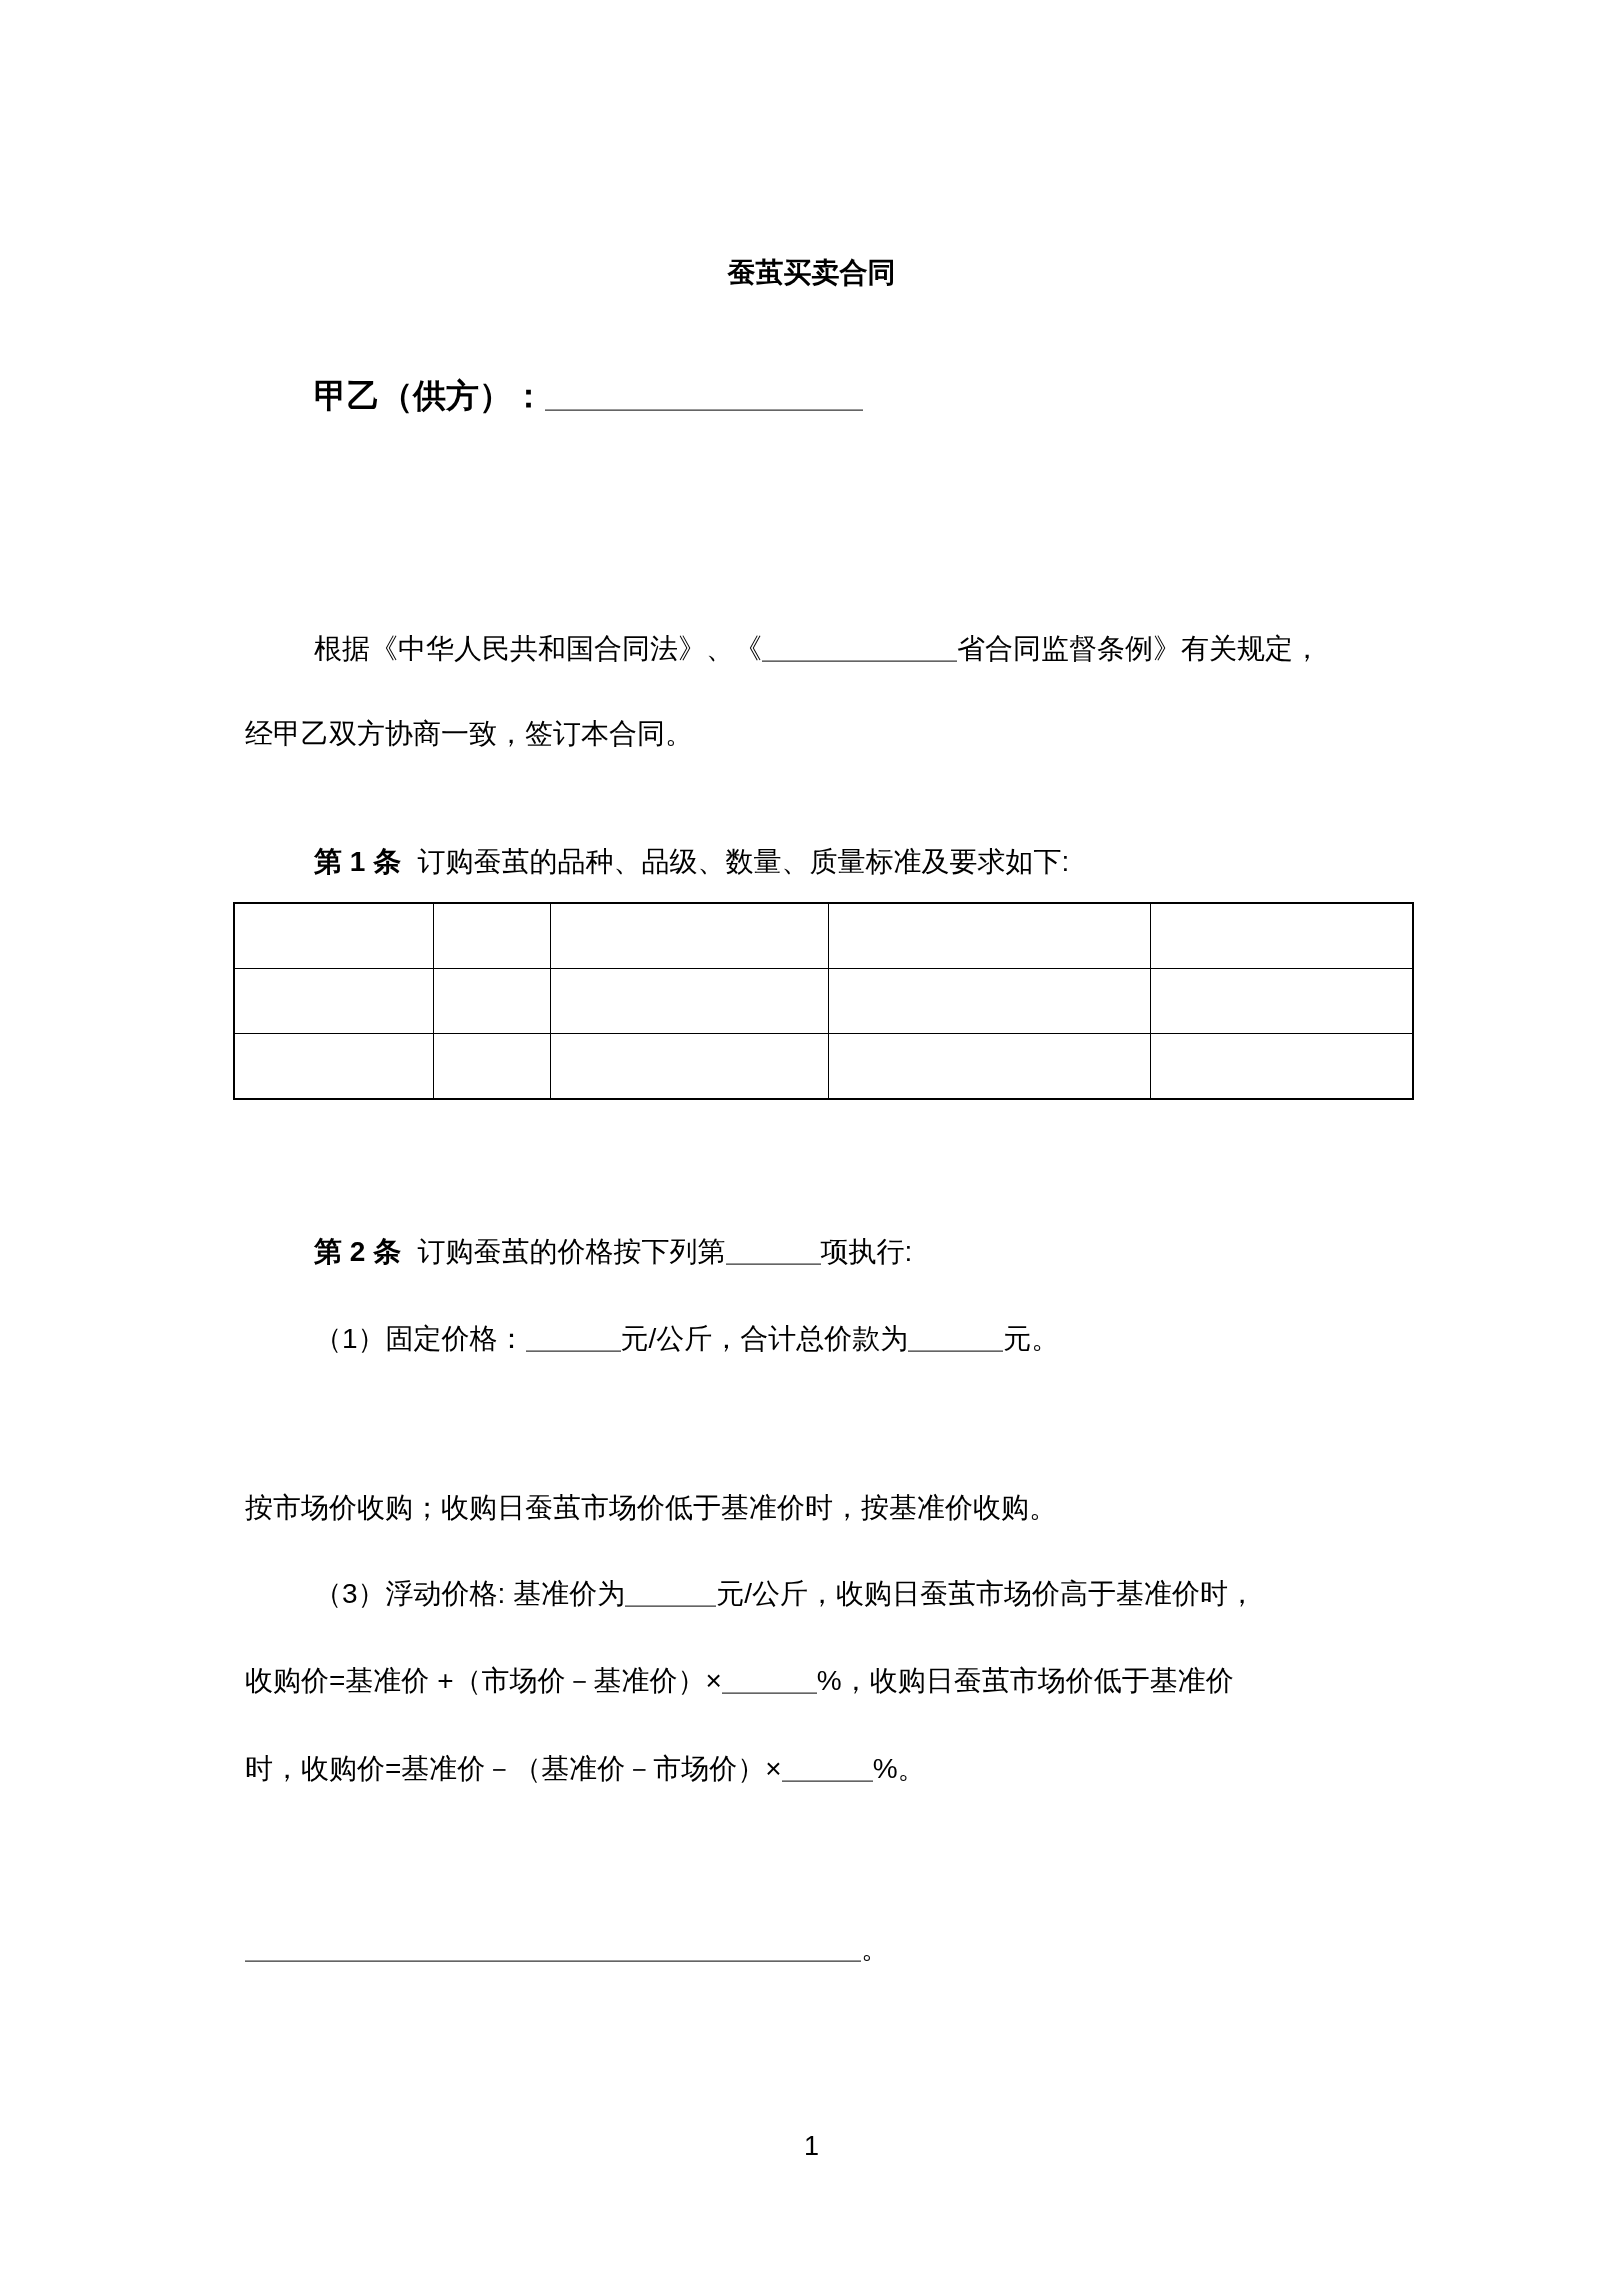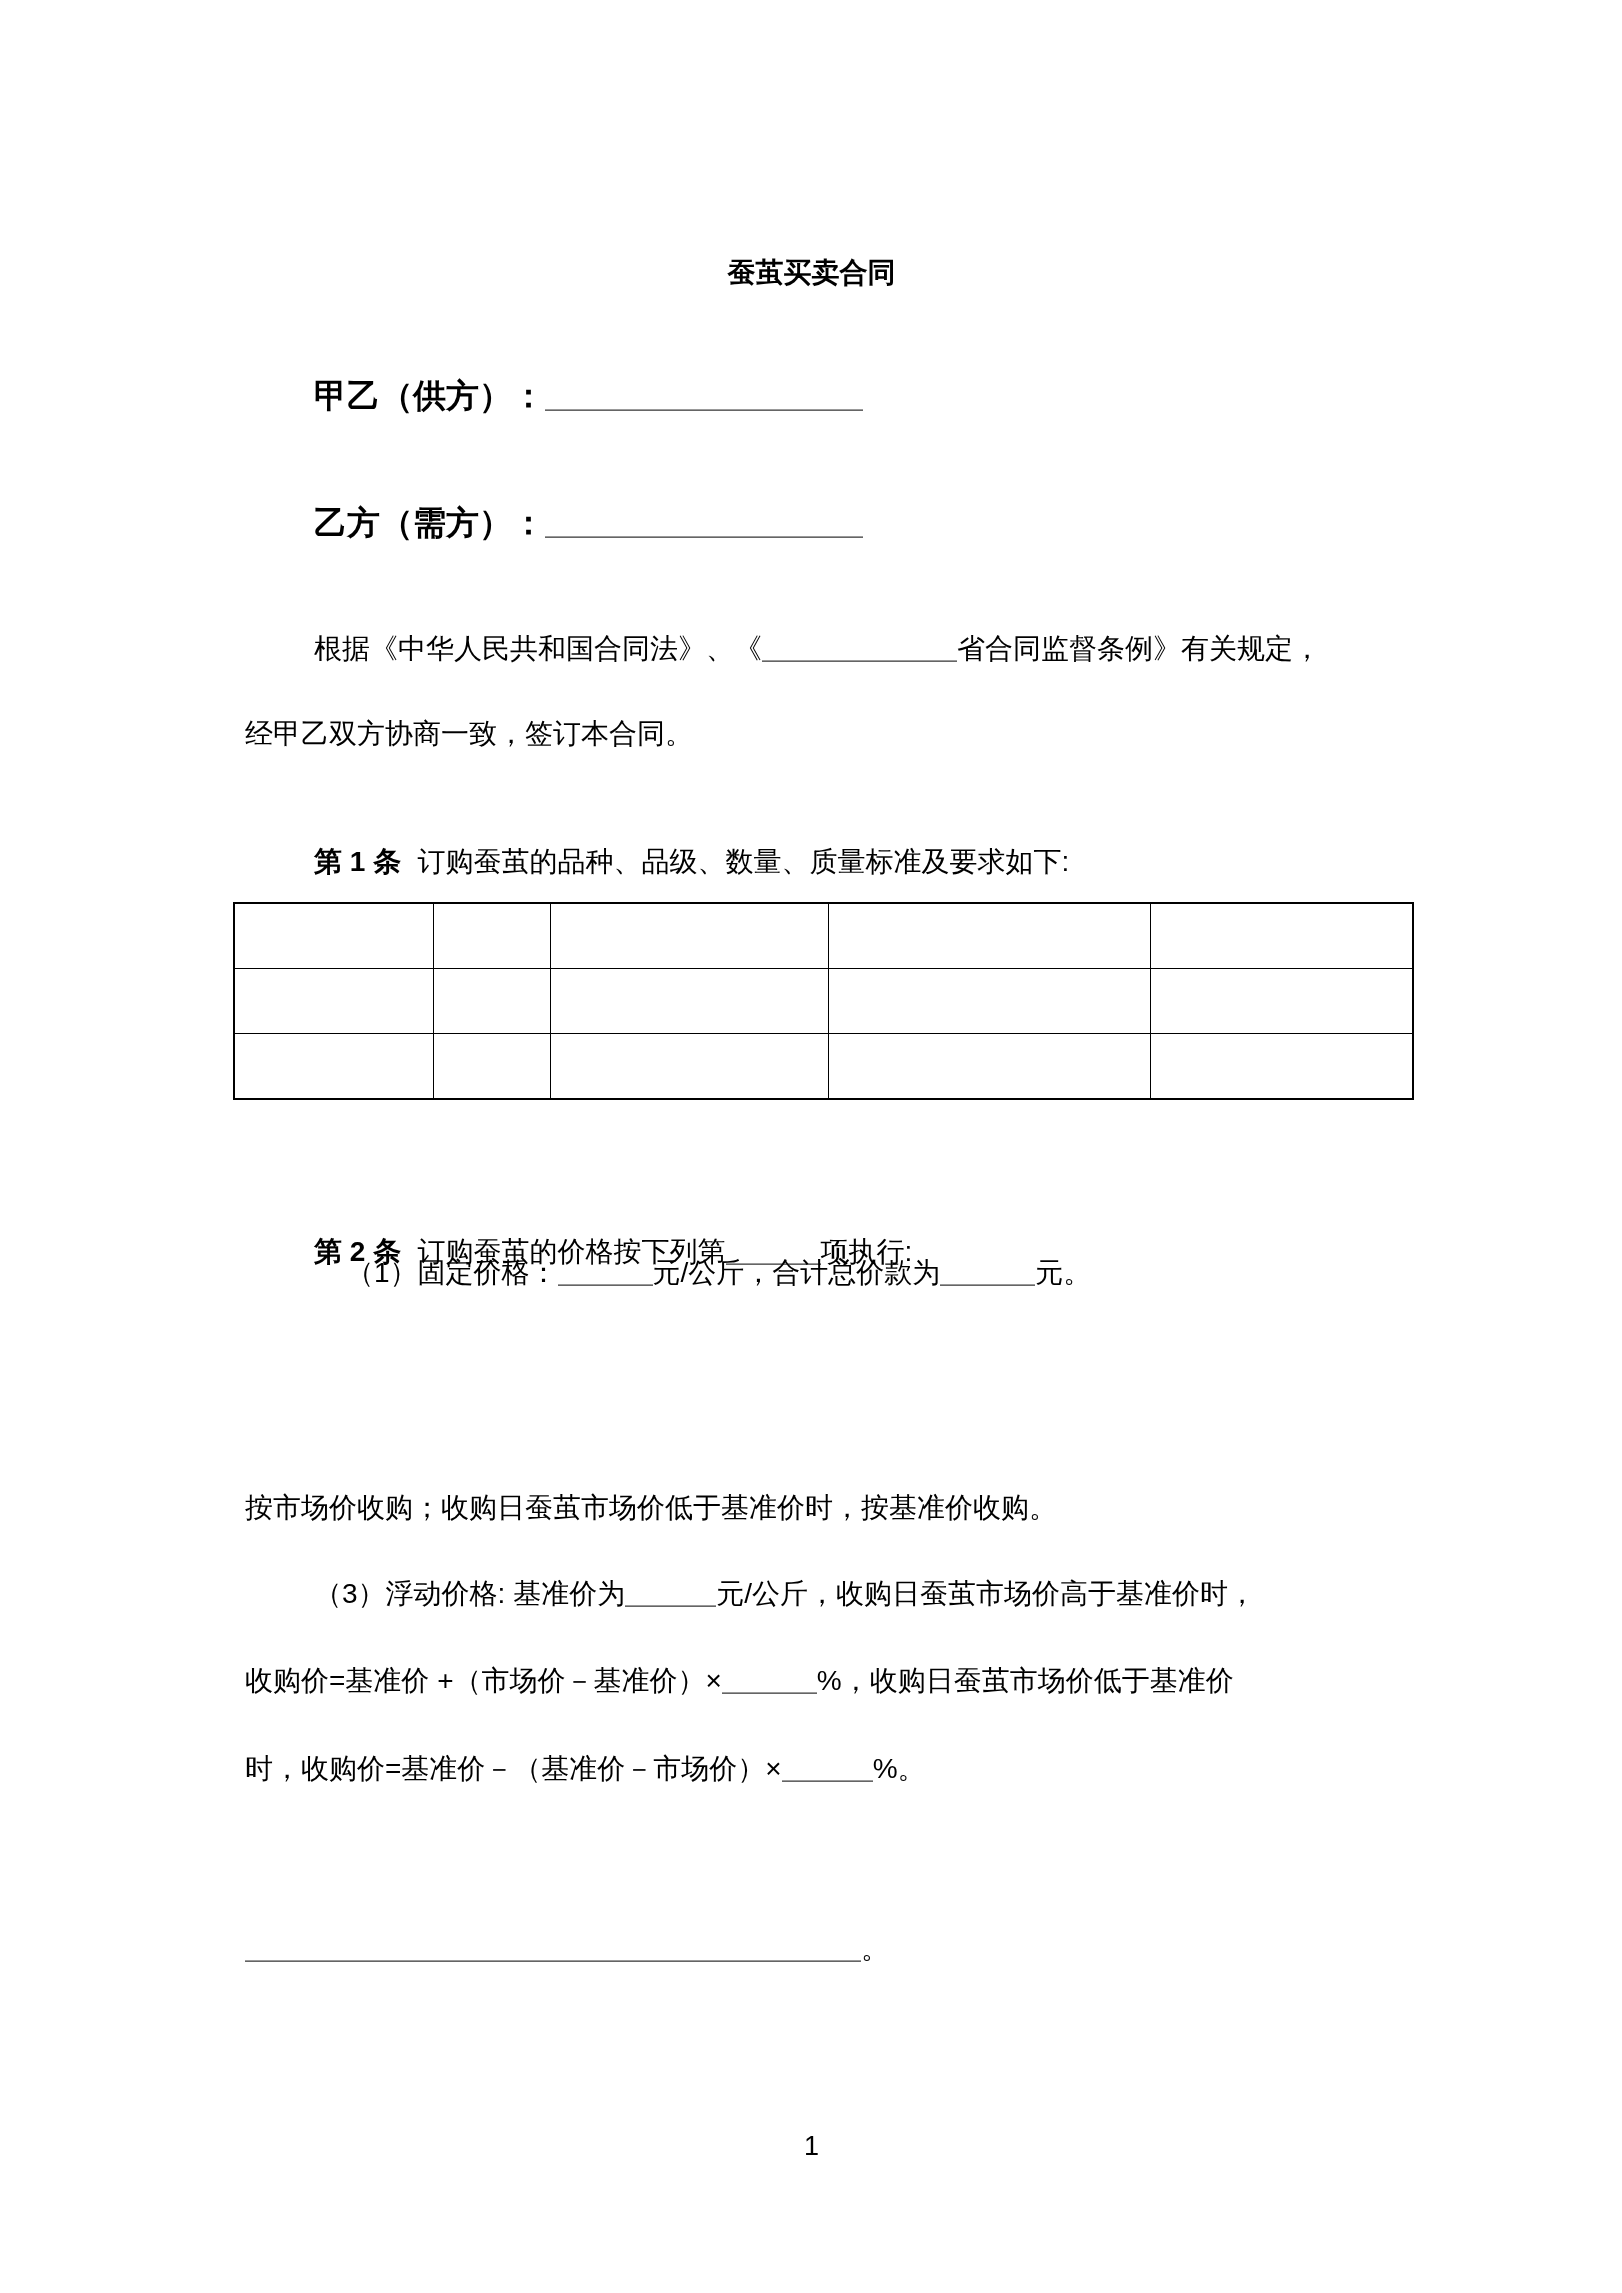--- a/index.html
+++ b/index.html
@@ -59,23 +59,20 @@
 <div class="page">
 
   <div class="ln title" style="top:229px;">
     <span>蚕茧买卖合同</span>
   </div>
 
   <div class="ln indent partyln" style="top:352px;">
     <span>甲乙（供方）：</span><span class="blank" style="width:318px;"></span>
   </div>
 
-  <div class="ln indent partyln" style="top:479px;">
-    <span>乙方（需方）：</span><span class="blank" style="width:318px;"></span>
-  </div>
 
   <div class="ln indent" style="top:605px;">
     <span>根据《中华人民共和国合同法》、《</span><span class="blank" style="width:195px;"></span><span>省合同监督条例》有关规定，</span>
   </div>
   <div class="ln" style="top:690px;">
     <span>经甲乙双方协商一致，签订本合同。</span>
   </div>
 
   <div class="ln indent" style="top:818px;">
     <span class="artnum">第 1 条</span><span>订购蚕茧的品种、品级、数量、质量标准及要求如下:</span>
@@ -111,21 +108,21 @@
         <td></td>
         <td></td>
       </tr>
     </tbody>
   </table>
 
   <div class="ln indent" style="top:1208px;">
     <span class="artnum">第 2 条</span><span>订购蚕茧的价格按下列第</span><span class="blank" style="width:95px;"></span><span>项执行:</span>
   </div>
 
-  <div class="ln indent" style="top:1229px;margin-left:32px;">
+  <div class="ln indent" style="top:1295px;">
     <span>（1）固定价格：</span><span class="blank" style="width:95px;"></span><span>元/公斤，合计总价款为</span><span class="blank" style="width:95px;"></span><span>元。</span>
   </div>
 
   <div class="ln" style="top:1464px;">
     <span>按市场价收购；收购日蚕茧市场价低于基准价时，按基准价收购。</span>
   </div>
 
   <div class="ln indent" style="top:1550px;text-align:right;">
     <span>（3）浮动价格: 基准价为</span><span class="blank" style="width:91px;"></span><span>元/公斤，收购日蚕茧市场价高于基准价时，</span>
   </div>

